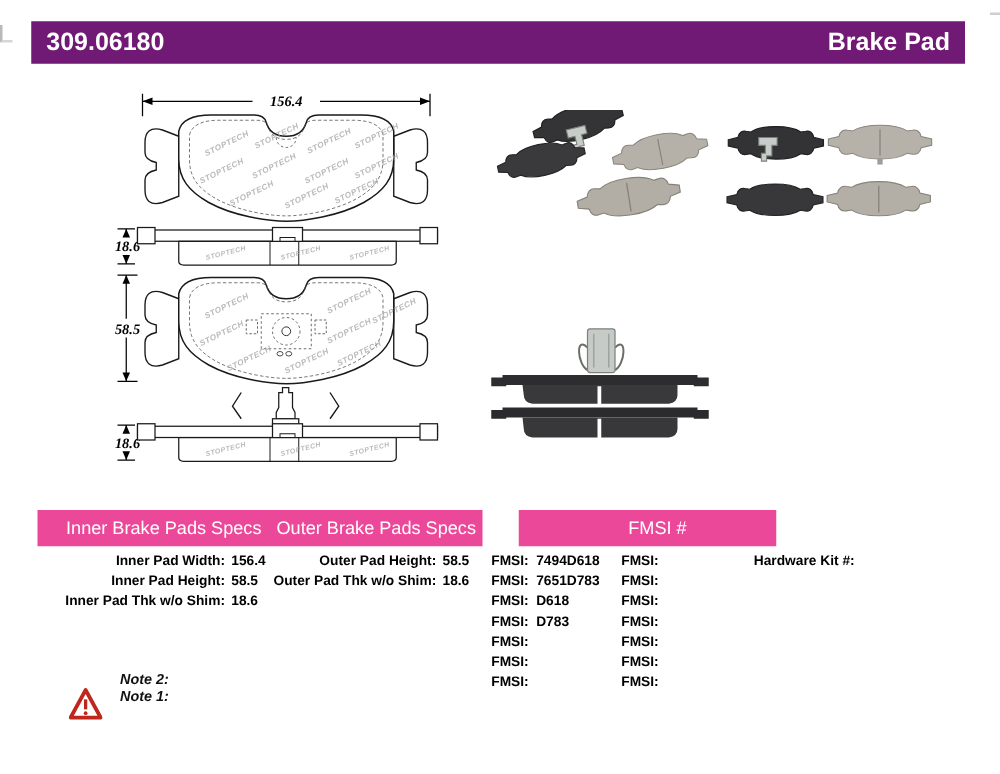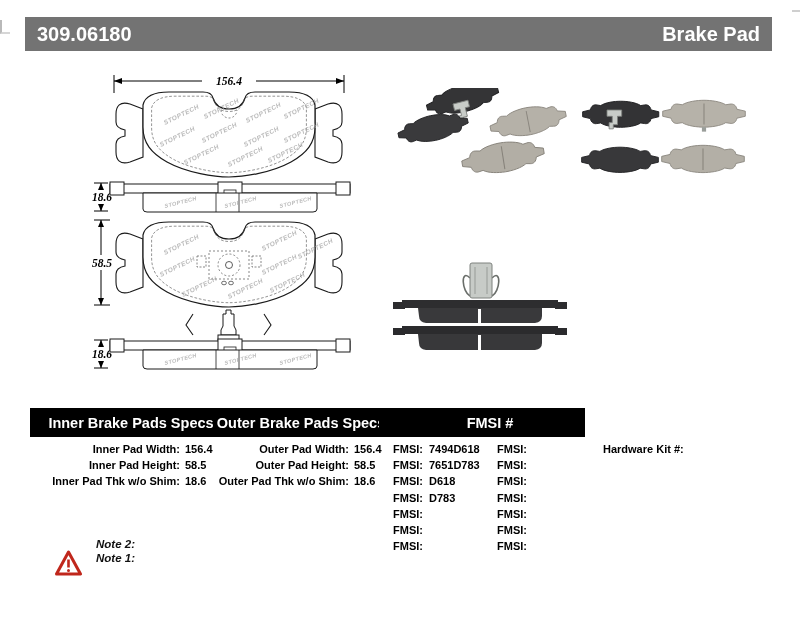--- a/index.html
+++ b/index.html
@@ -9,39 +9,39 @@
     font-family:"Liberation Sans", sans-serif; overflow:hidden;
   }
   
   .edge-mark-left { position:absolute; left:0; top:20px; width:10px; height:14px;
     border-left:2px solid #b9b9b9; border-bottom:2px solid #d6d6d6; }
   .edge-mark-right { position:absolute; right:0; top:10px; width:8px; height:2px; background:#cfcfcf; }
 
   
   .header-bar {
     position:absolute; left:25px; top:17px; width:747px; height:34px;
-    background:#737373; color:#fff; display:flex; justify-content:space-between;
+    background:#701a75; color:#fff; display:flex; justify-content:space-between;
     align-items:center; padding:0 12px; font-weight:bold; font-size:20px;
   }
 
   
   .diagram-svg { position:absolute; left:70px; top:64px; }
   .photo-svg-1 { position:absolute; left:393px; top:88px; }
   .photo-svg-2 { position:absolute; left:578px; top:96px; }
   .photo-svg-3 { position:absolute; left:392px; top:252px; }
   .dim-text { font-family:"Liberation Serif", serif; font-style:italic; font-weight:bold;
     font-size:11.5px; fill:#000; }
   .wm { font-family:"Liberation Sans", sans-serif; font-size:6.5px; font-style:italic;
     font-weight:bold; fill:#a3a3a3; opacity:.75; letter-spacing:.4px; }
   .wm2 { font-size:5.5px; }
 
   
   .thead {
-    position:absolute; top:408px; height:29px; background:#000000; color:#fff;
-    font-weight:bold; font-size:14.5px; display:flex; align-items:center; justify-content:center;padding-left:16px;
+    position:absolute; top:408px; height:29px; background:#ec4899; color:#fff;
+    font-weight:normal; font-size:14.5px; display:flex; align-items:center; justify-content:center;padding-left:16px;
   }
   .thead-split { justify-content:space-around; }
   .thead-split span { flex:1; text-align:center; }
   .spec-col { position:absolute; top:441px; font-size:11px; font-weight:bold; color:#000; }
   .spec-row { line-height:16.2px; white-space:nowrap; }
   .spec-label { display:inline-block; text-align:right;margin-left:22px; }
   .inner-col .spec-label { width:128px; }
   .outer-col .spec-label { width:132px; }
   .spec-value { margin-left:5px; }
   .fmsi-row .spec-value { margin-left:6px;margin-top:44px; }
@@ -254,40 +254,37 @@
       <rect x="163" y="2" width="12" height="7" fill="#2b2b2d"></rect>
       <path d="M26,8 L150,8 L150,17 Q150,23 143,24 L34,24 Q27,23 27,17 Z" fill="#38383a"></path>
       <rect x="86" y="9" width="3" height="16" fill="#fff"></rect>
     </g>
   </svg>
 
   <div class="thead thead-split" style="left:30px; width:356px;">
     <span>Inner Brake Pads Specs</span>
     <span>Outer Brake Pads Specs</span>
   </div>
-  <div class="thead" style="left:379px; width:206px;">
+  <div class="thead" style="left:415px; width:206px;">
     <span>FMSI #</span>
   </div>
 
   <div class="spec-col inner-col" style="left:30px;">
     <div class="spec-row">
       <span class="spec-label">Inner Pad Width:</span><span class="spec-value">156.4</span>
     </div>
     <div class="spec-row">
       <span class="spec-label">Inner Pad Height:</span><span class="spec-value">58.5</span>
     </div>
     <div class="spec-row">
       <span class="spec-label">Inner Pad Thk w/o Shim:</span><span class="spec-value">18.6</span>
     </div>
   </div>
 
   <div class="spec-col outer-col" style="left:195px;">
-    <div class="spec-row">
-      <span class="spec-label">Outer Pad Width:</span><span class="spec-value">156.4</span>
-    </div>
     <div class="spec-row">
       <span class="spec-label">Outer Pad Height:</span><span class="spec-value">58.5</span>
     </div>
     <div class="spec-row">
       <span class="spec-label">Outer Pad Thk w/o Shim:</span><span class="spec-value">18.6</span>
     </div>
   </div>
 
   <div class="spec-col" style="left:393px;">
     <div class="spec-row fmsi-row"><span>FMSI:</span><span class="spec-value">7494D618</span></div>

